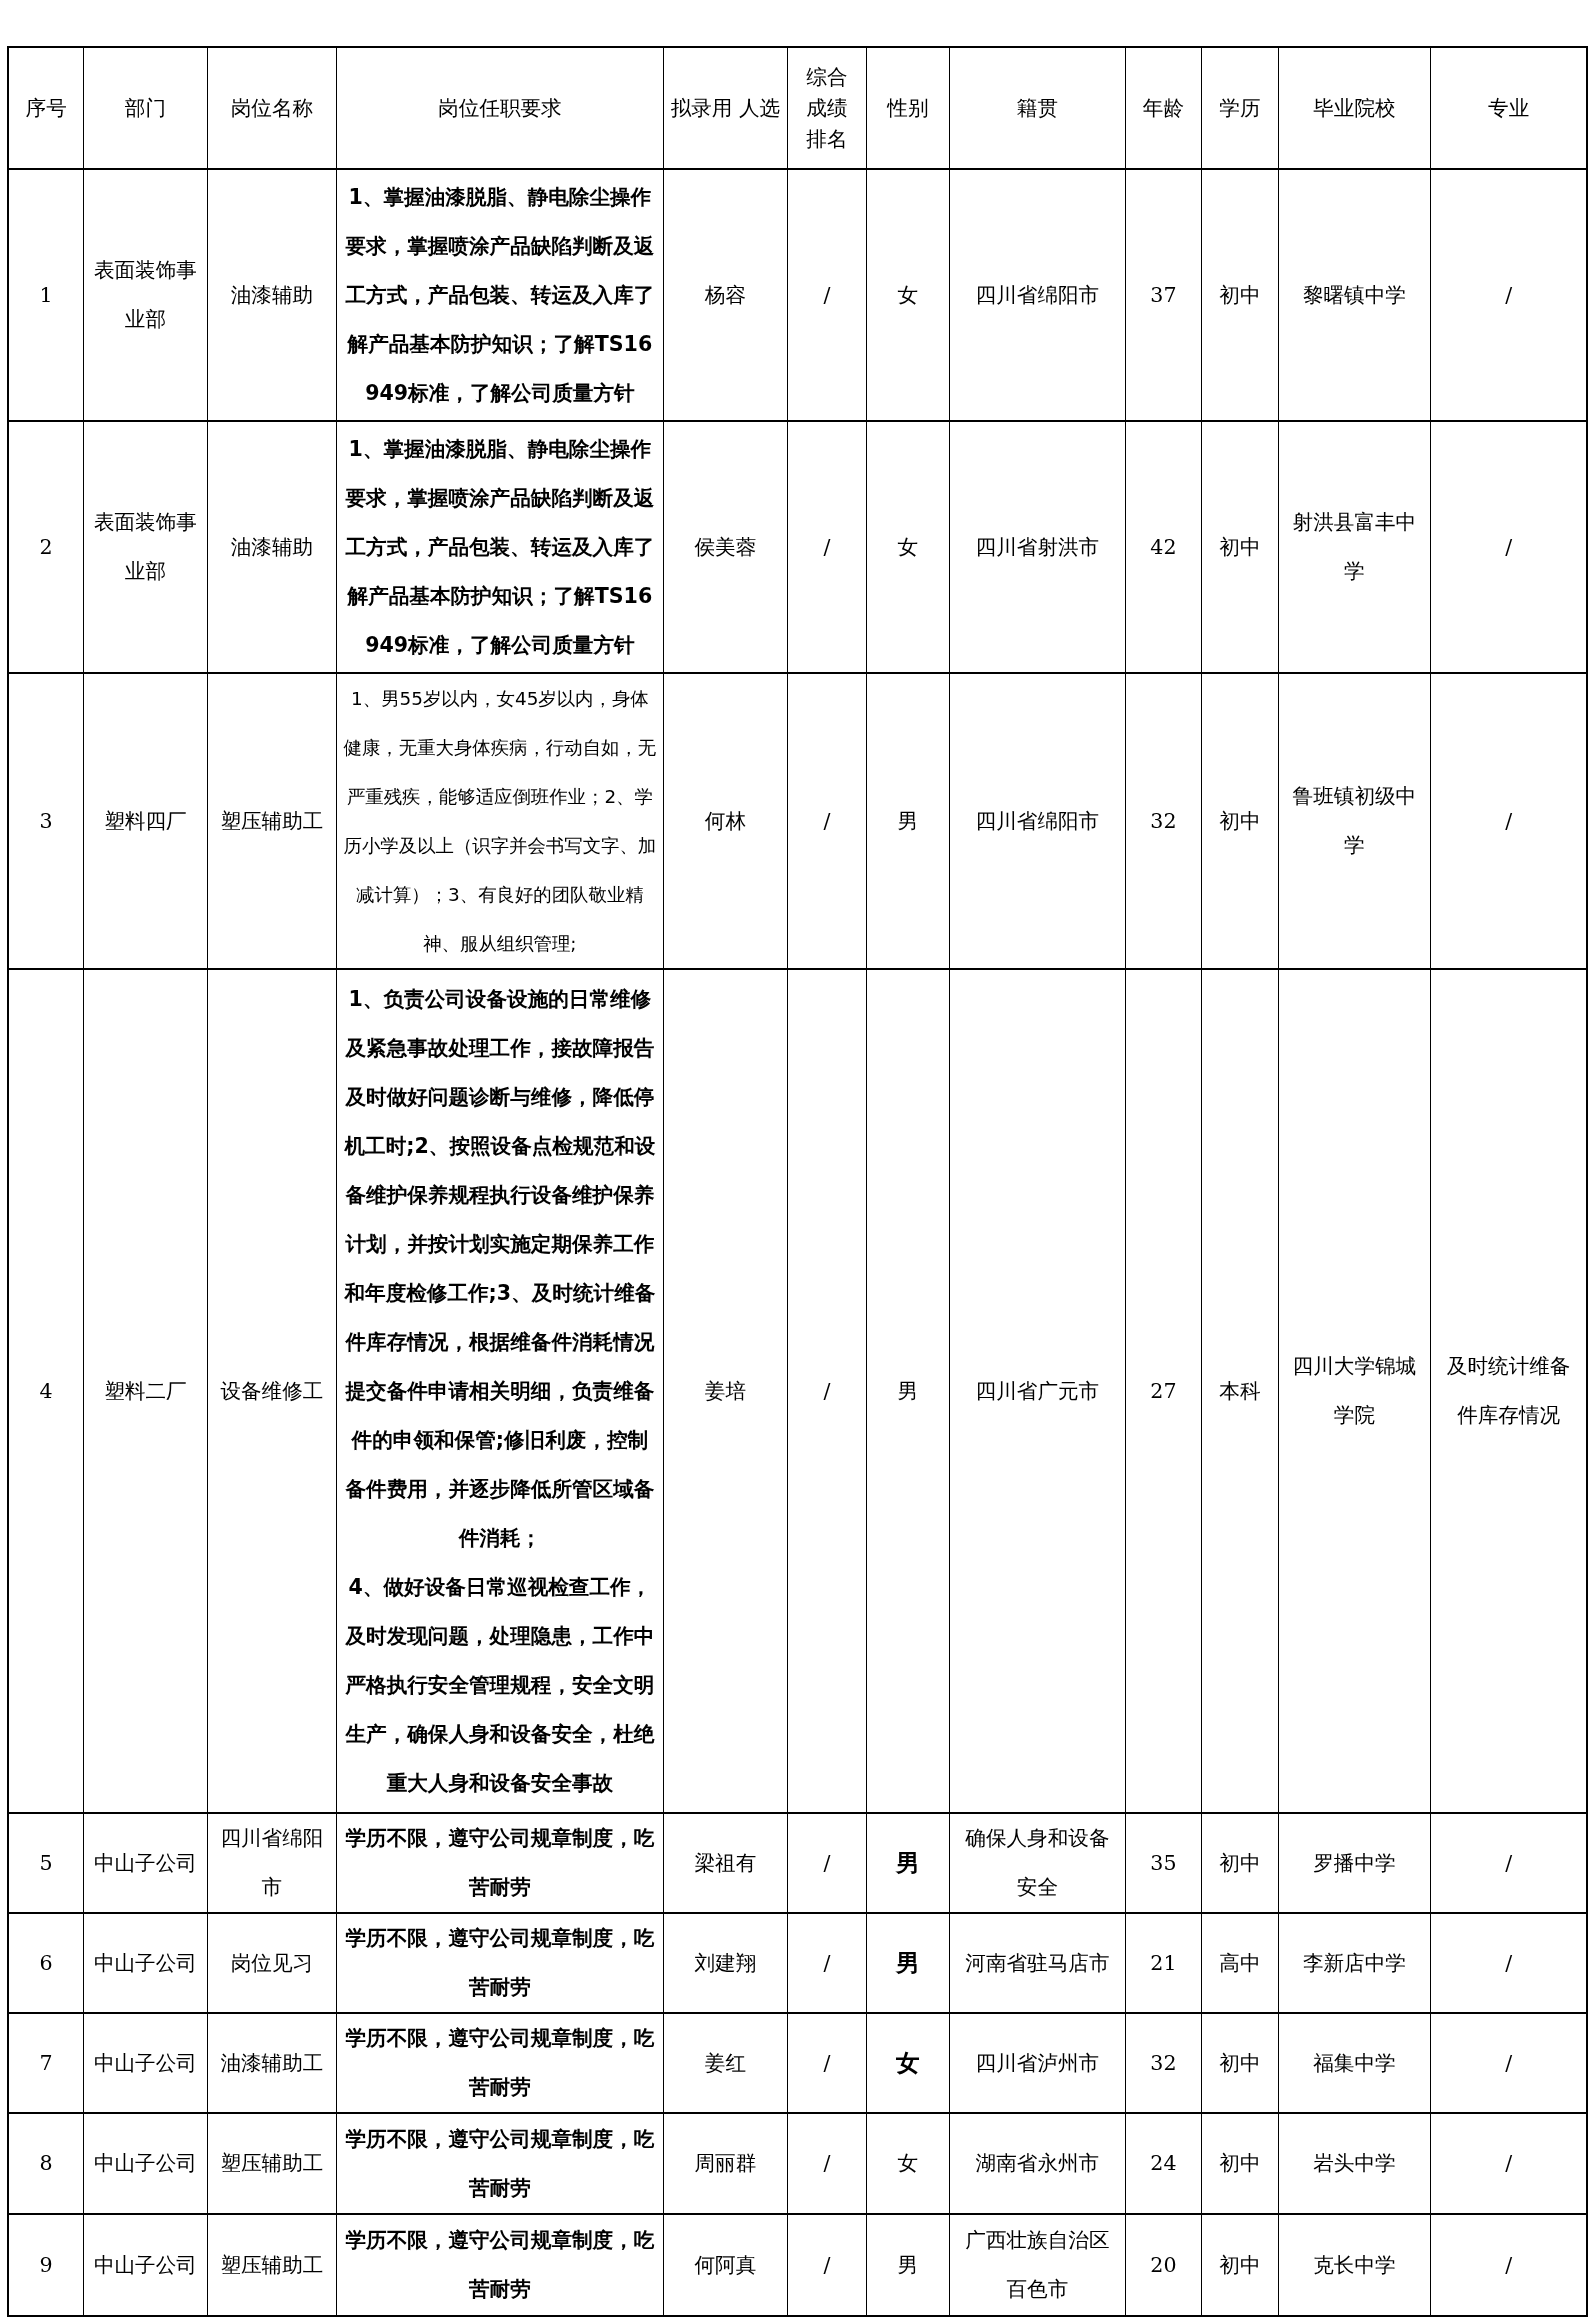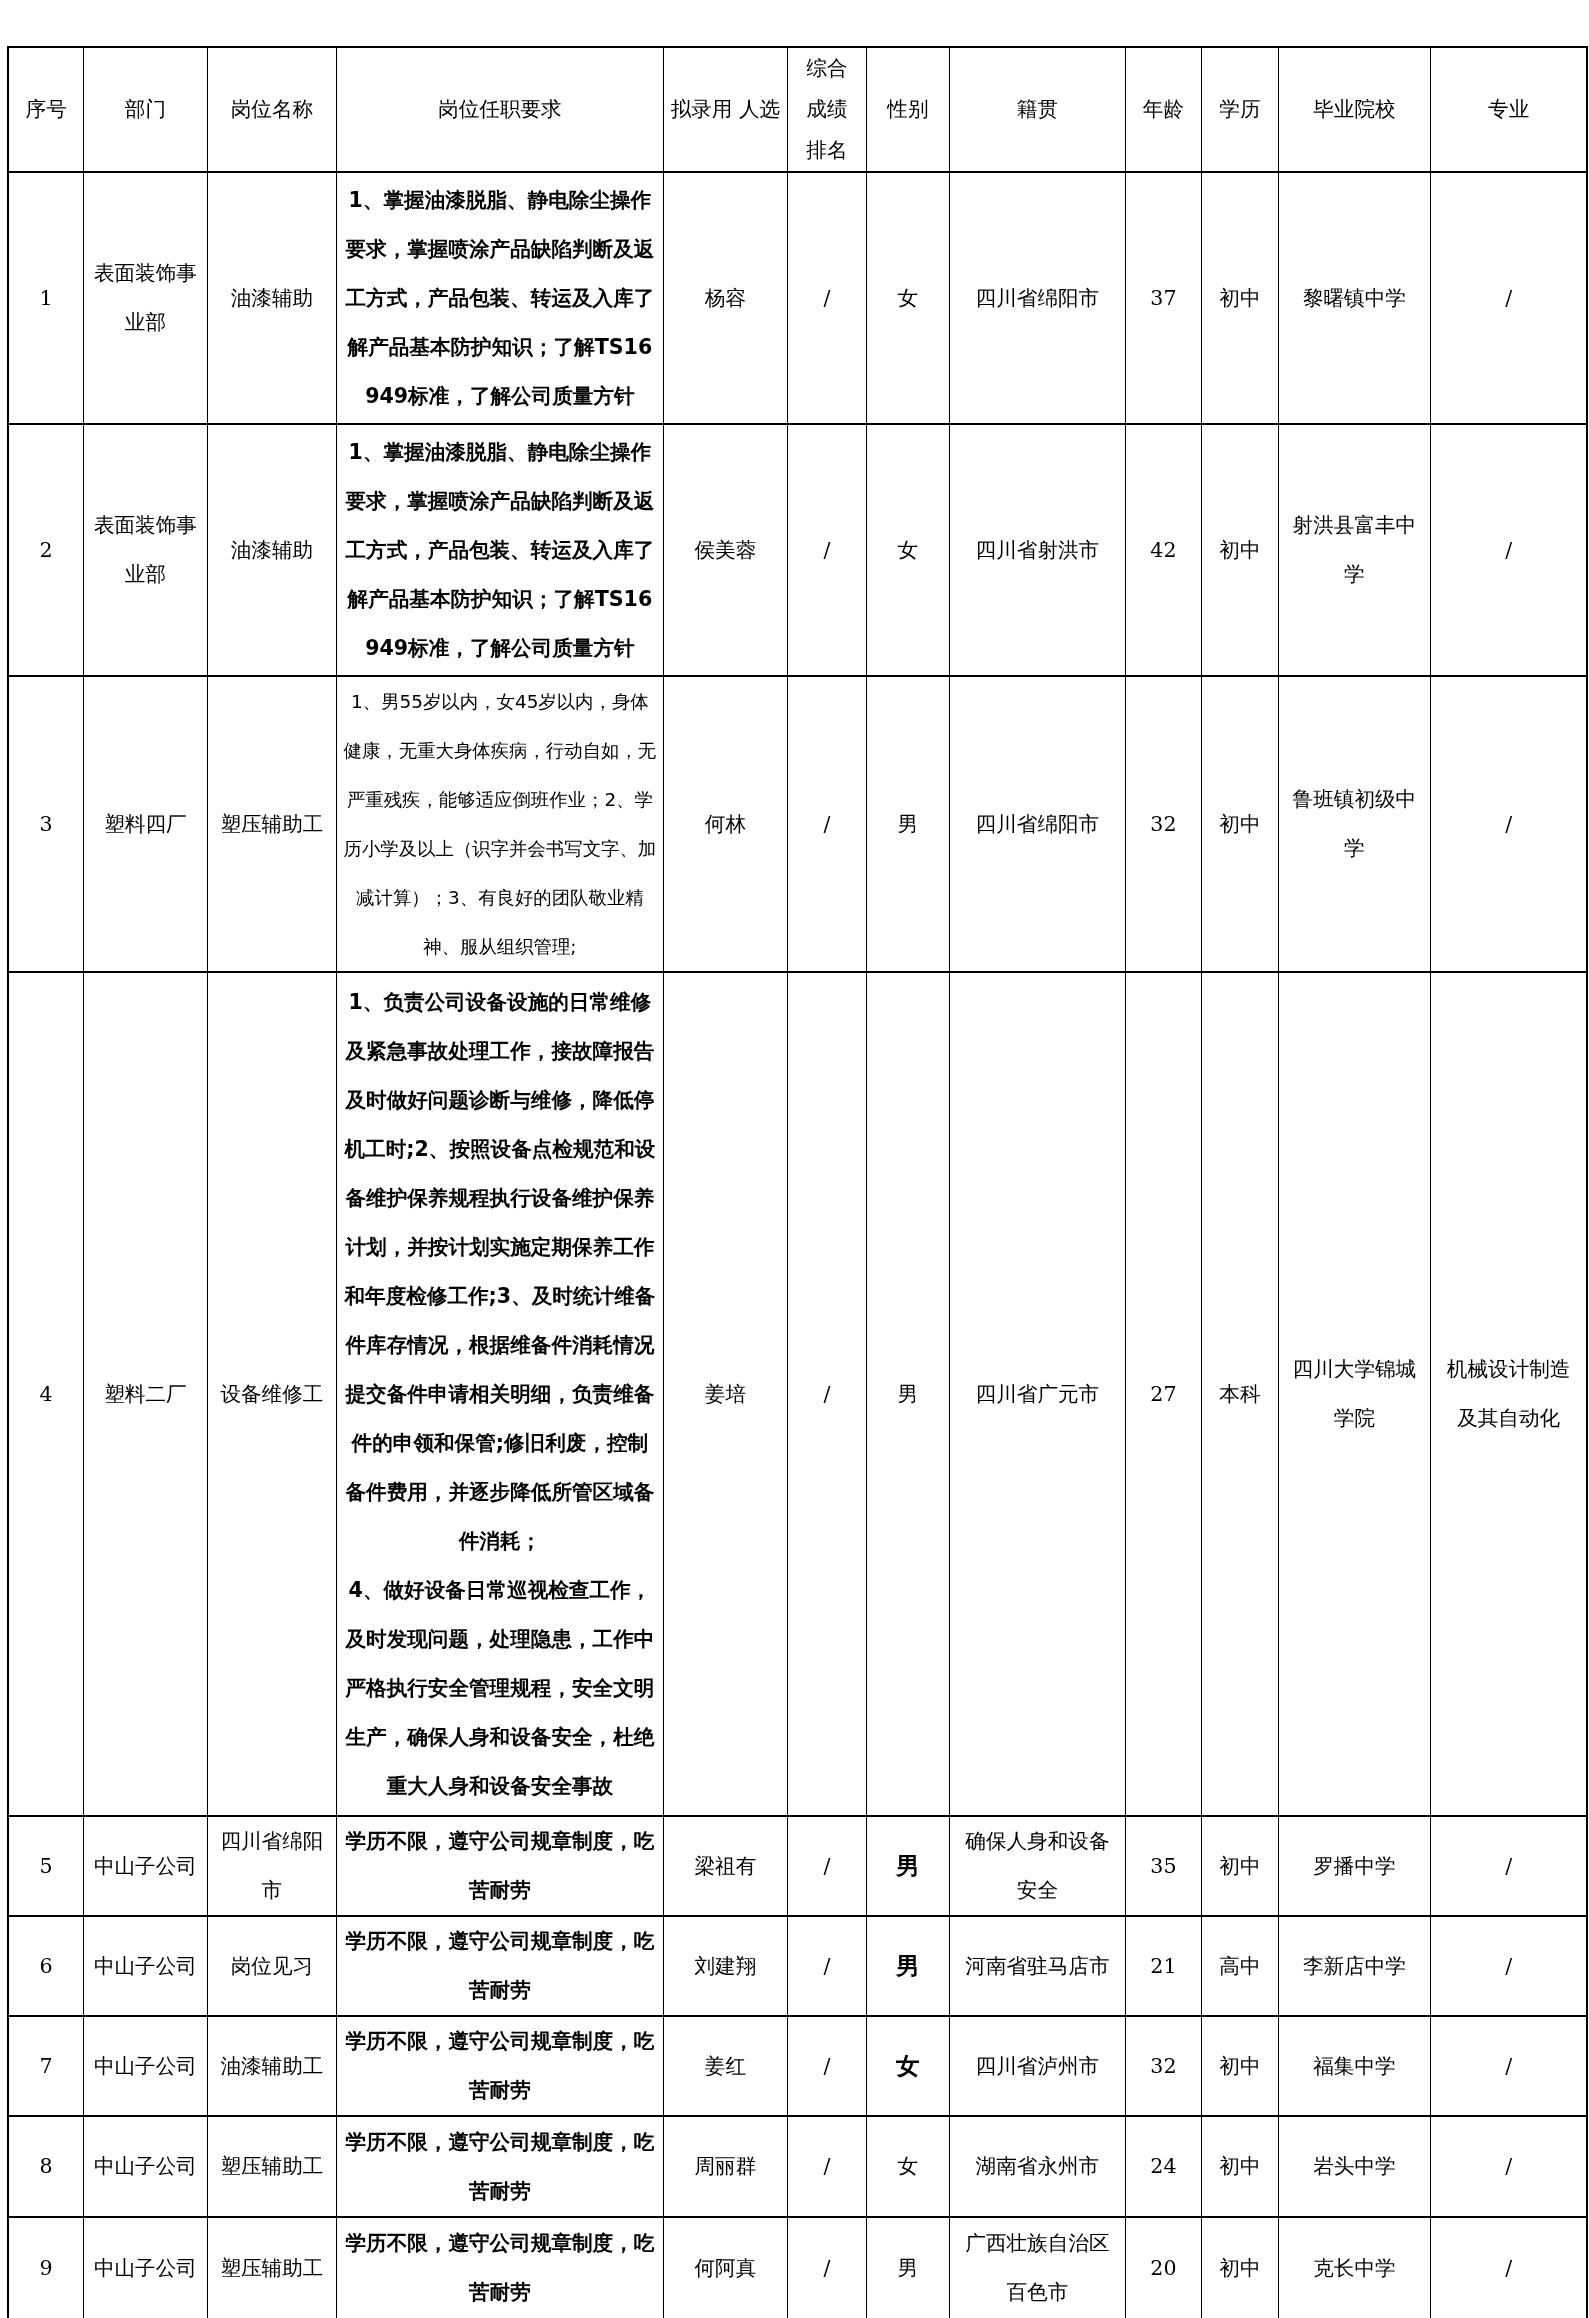--- a/index.html
+++ b/index.html
@@ -24,21 +24,21 @@
     border-bottom:2.2px solid #000;
     text-align:center;
     vertical-align:middle;
     font-weight:normal;
     font-size:20.6px;
     line-height:49px;
     padding:0 5.9px;
     overflow:hidden;
     word-break:break-all;
   }
-  thead th{line-height:41px;}
+  thead th{line-height:31px;}
   
   col.w-no{width:75px}
   col.w-dept{width:124px}
   col.w-job{width:129px}
   col.w-req{width:327px}
   col.w-cand{width:124px}
   col.w-score{width:79px}
   col.w-gender{width:83px}
   col.w-origin{width:176px}
   col.w-age{width:76px}
@@ -148,21 +148,21 @@
         <td>设备维修工</td>
         <td class="c-req">1、负责公司设备设施的日常维修及紧急事故处理工作，接故障报告及时做好问题诊断与维修，降低停机工时;2、按照设备点检规范和设备维护保养规程执行设备维护保养计划，并按计划实施定期保养工作和年度检修工作;3、及时统计维备件库存情况，根据维备件消耗情况提交备件申请相关明细，负责维备件的申领和保管;修旧利废，控制备件费用，并逐步降低所管区域备件消耗；
 4、做好设备日常巡视检查工作，及时发现问题，处理隐患，工作中严格执行安全管理规程，安全文明生产，确保人身和设备安全，杜绝重大人身和设备安全事故</td>
         <td>姜培</td>
         <td class="c-num">/</td>
         <td>男</td>
         <td>四川省广元市</td>
         <td class="c-num">27</td>
         <td>本科</td>
         <td>四川大学锦城学院</td>
-        <td>机械设计制造及其自动化</td>
+        <td>及时统计维备件库存情况</td>
       </tr>
       <tr class="h-r5">
         <td class="c-num">5</td>
         <td>中山子公司</td>
         <td>四川省绵阳市</td>
         <td class="c-req">学历不限，遵守公司规章制度，吃苦耐劳</td>
         <td>梁祖有</td>
         <td class="c-num">/</td>
         <td class="g-strong">男</td>
         <td>确保人身和设备安全</td>

